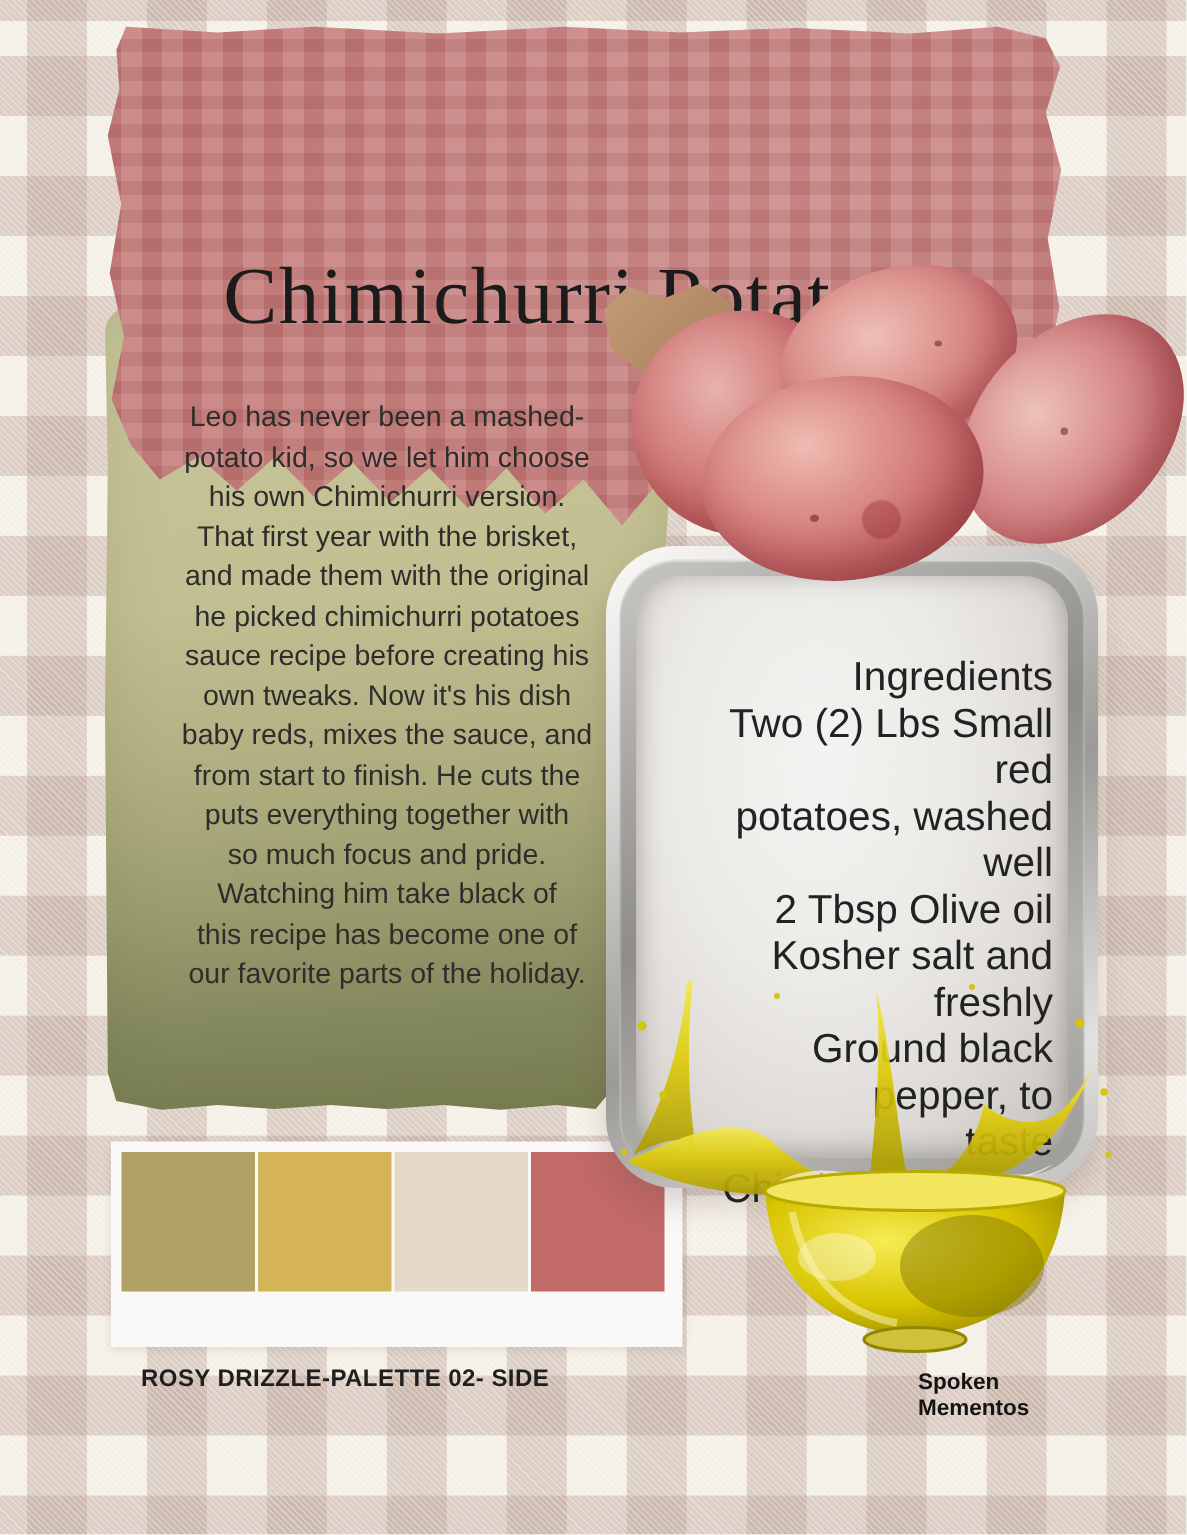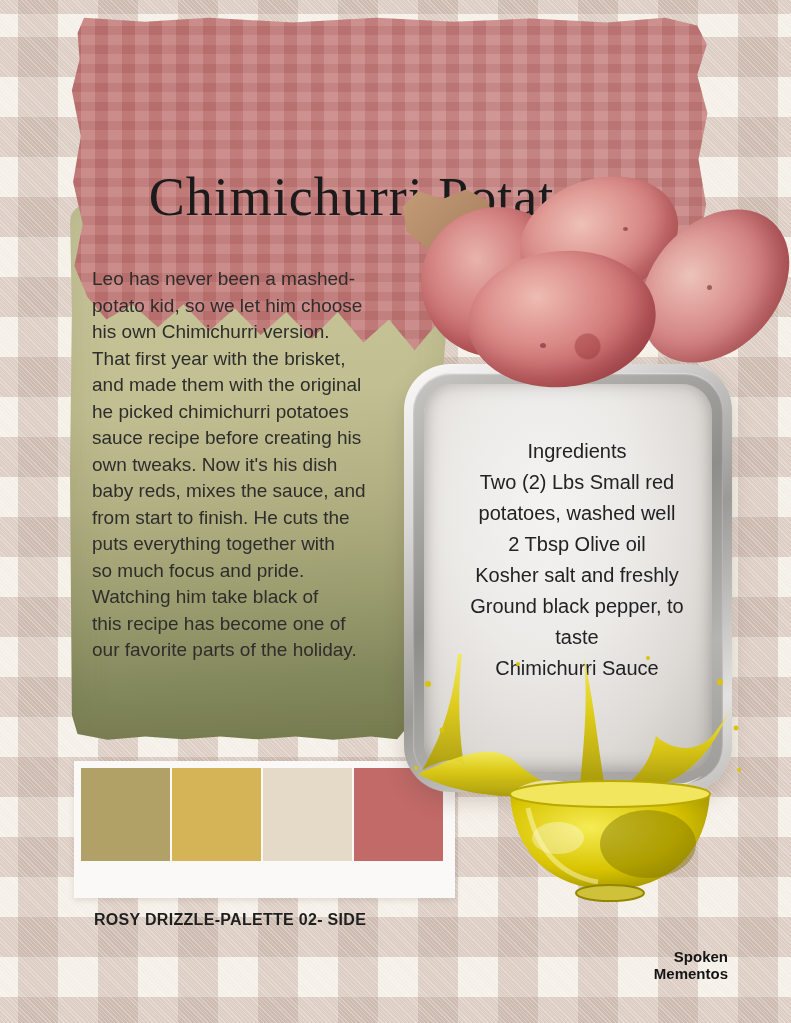--- a/index.html
+++ b/index.html
@@ -37,21 +37,21 @@
     position:absolute; left:70px; top:204px; width:376px; height:538px; z-index:1;
     border-radius:18px;
     background:linear-gradient(176deg,#c8c69b 0%,#c2c092 36%,#b3b184 54%,#9b9d6f 72%,#81865b 88%,#787d50 100%);
     box-shadow:inset 0 0 40px rgba(90,95,50,.18);
     clip-path:polygon(0% 2%,2% .5%,97% 0%,99.5% 1.5%,100% 8%,99% 15%,100% 24%,99% 33%,100% 42%,99% 52%,100% 62%,99% 70%,99.5% 78%,
       97% 80%,93% 82%,95% 85%,91% 87%,93% 90%,89% 93%,90% 97%,87% 99.5%,
       80% 99%,70% 99.6%,60% 99%,50% 99.5%,40% 99%,30% 99.5%,20% 99%,10% 99.6%,2% 98.5%,.5% 95%,0% 50%,.5% 20%);
   }
   .story{
     position:absolute; left:92px; top:266px; width:332px; z-index:2;
-    font-size:19px; line-height:26.5px; color:#2e2d2b; text-align:left;
+    font-size:19px; line-height:26.5px; color:#2e2d2b; text-align:center;
   }
   
   .tan-scrap{
     position:absolute; left:399px; top:188px; width:96px; height:62px; z-index:3;
     background:linear-gradient(135deg,#c39c78,#a87e5c);
     clip-path:polygon(4% 30%,20% 5%,45% 18%,70% 2%,92% 20%,100% 55%,82% 95%,55% 80%,30% 98%,8% 70%);
   }
   
   .tray{
     position:absolute; left:404px; top:364px; width:328px; height:428px; z-index:4;
@@ -65,21 +65,21 @@
     box-shadow:inset 0 1px 2px rgba(255,255,255,.8);
   }
   .tray-face{
     width:100%; height:100%; border-radius:30px;
     background:radial-gradient(ellipse at 42% 32%,#f5f3f1 0%,#ecEAe7 40%,#dddad6 70%,#c2bfbb 100%);
     background-color:#e9e7e4;
     box-shadow:inset 0 0 18px rgba(110,105,100,.35), inset 0 -6px 14px rgba(120,115,110,.25);
   }
   .ingredients{
     position:absolute; left:48px; top:72px; width:250px; z-index:5;
-    font-size:20px; line-height:31px; color:#222; text-align:center;
+    font-size:27px; line-height:31px; color:#222; text-align:right;
   }
   
   .potatoes{position:absolute; left:415px; top:165px; width:376px; height:232px; z-index:5;}
   .potato{position:absolute; border-radius:50%;}
   .p1{left:6px; top:42px; width:152px; height:150px; transform:rotate(-12deg);
       background:radial-gradient(ellipse at 40% 32%,#e8b3ab 0%,#d88b89 30%,#c66a6c 58%,#ab5356 82%,#9c484c 100%);
       box-shadow:inset -10px -14px 24px rgba(120,30,35,.35);}
   .p2{left:103px; top:14px; width:162px; height:116px; transform:rotate(-18deg);
       background:radial-gradient(ellipse at 42% 35%,#eec0b7 0%,#e09b96 32%,#d07b7c 60%,#b95f62 85%,#a85257 100%);
       box-shadow:inset -8px -12px 20px rgba(130,40,45,.32);}
@@ -98,21 +98,21 @@
     position:absolute; left:74px; top:761px; width:381px; height:137px; z-index:3;
     background:#faf9f7; box-shadow:0 2px 6px rgba(120,100,90,.18);
   }
   .swatch-row{position:absolute; left:7px; top:7px; display:flex; gap:2px;}
   .swatch{width:89px; height:93px;}
   .palette-label{
     position:absolute; left:94px; top:911px; z-index:3;
     font-size:16px; font-weight:bold; color:#1f1f1f; letter-spacing:.3px;
   }
   .brand{
-    position:absolute; left:612px; top:948px; width:116px; z-index:3; text-align:right;
+    position:absolute; left:612px; top:913px; width:116px; z-index:3; text-align:left;
     font-size:15px; font-weight:bold; color:#141414; line-height:17px;
   }
 </style>
 </head>
 <body>
 
 <div class="page">
 
   <div class="green-paper"></div>
 

